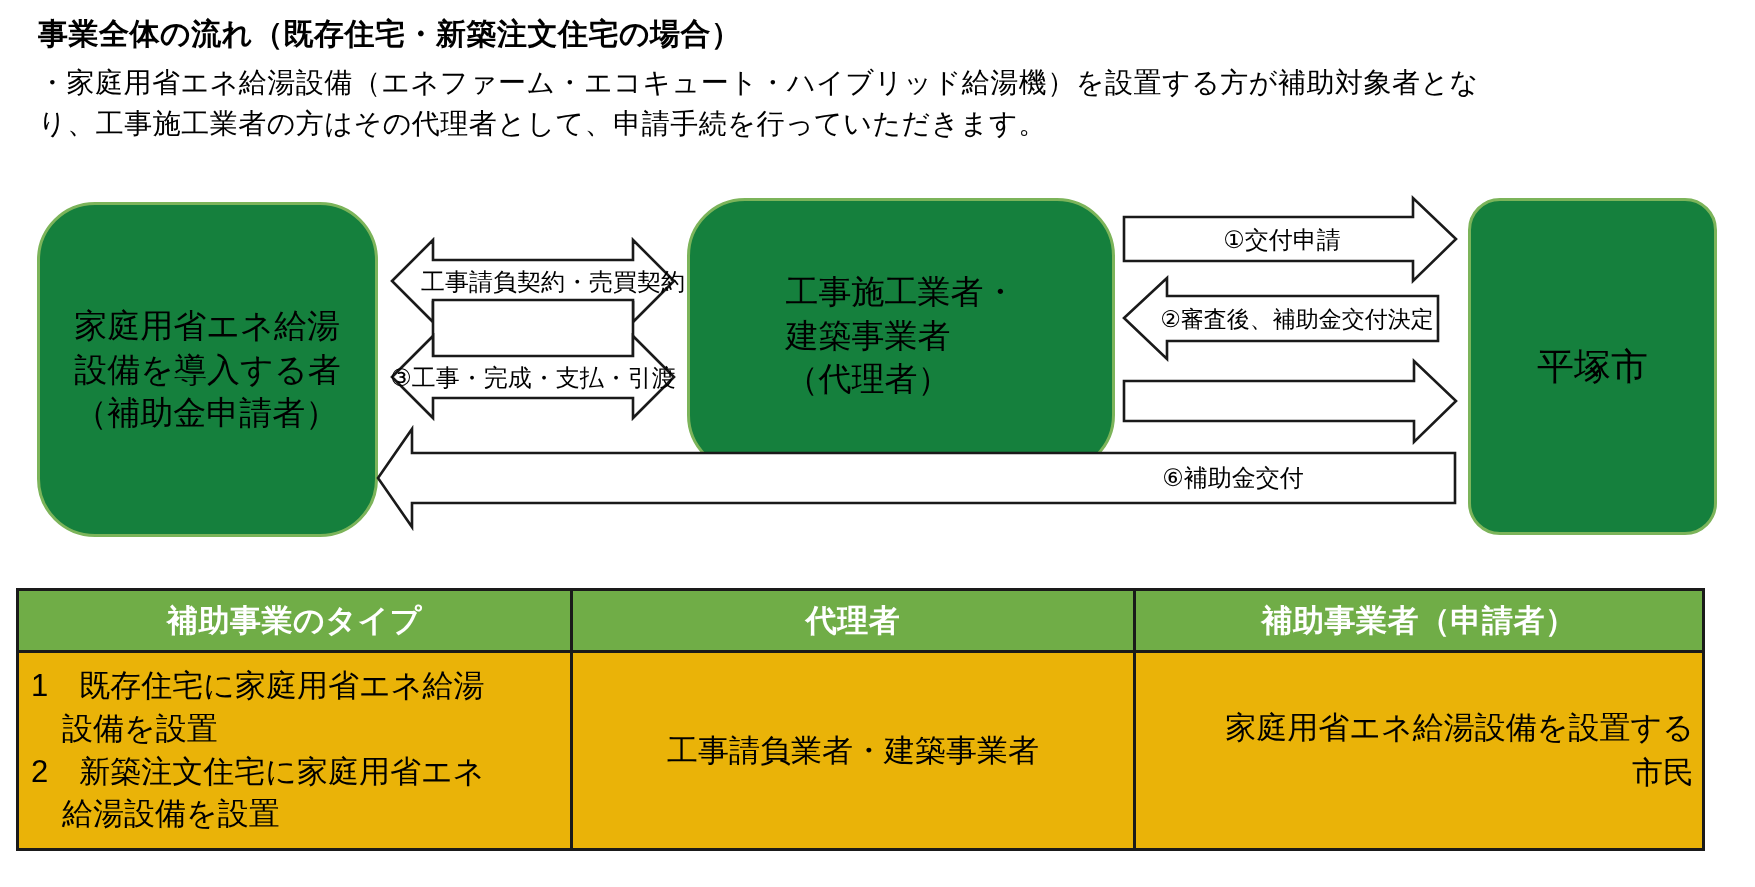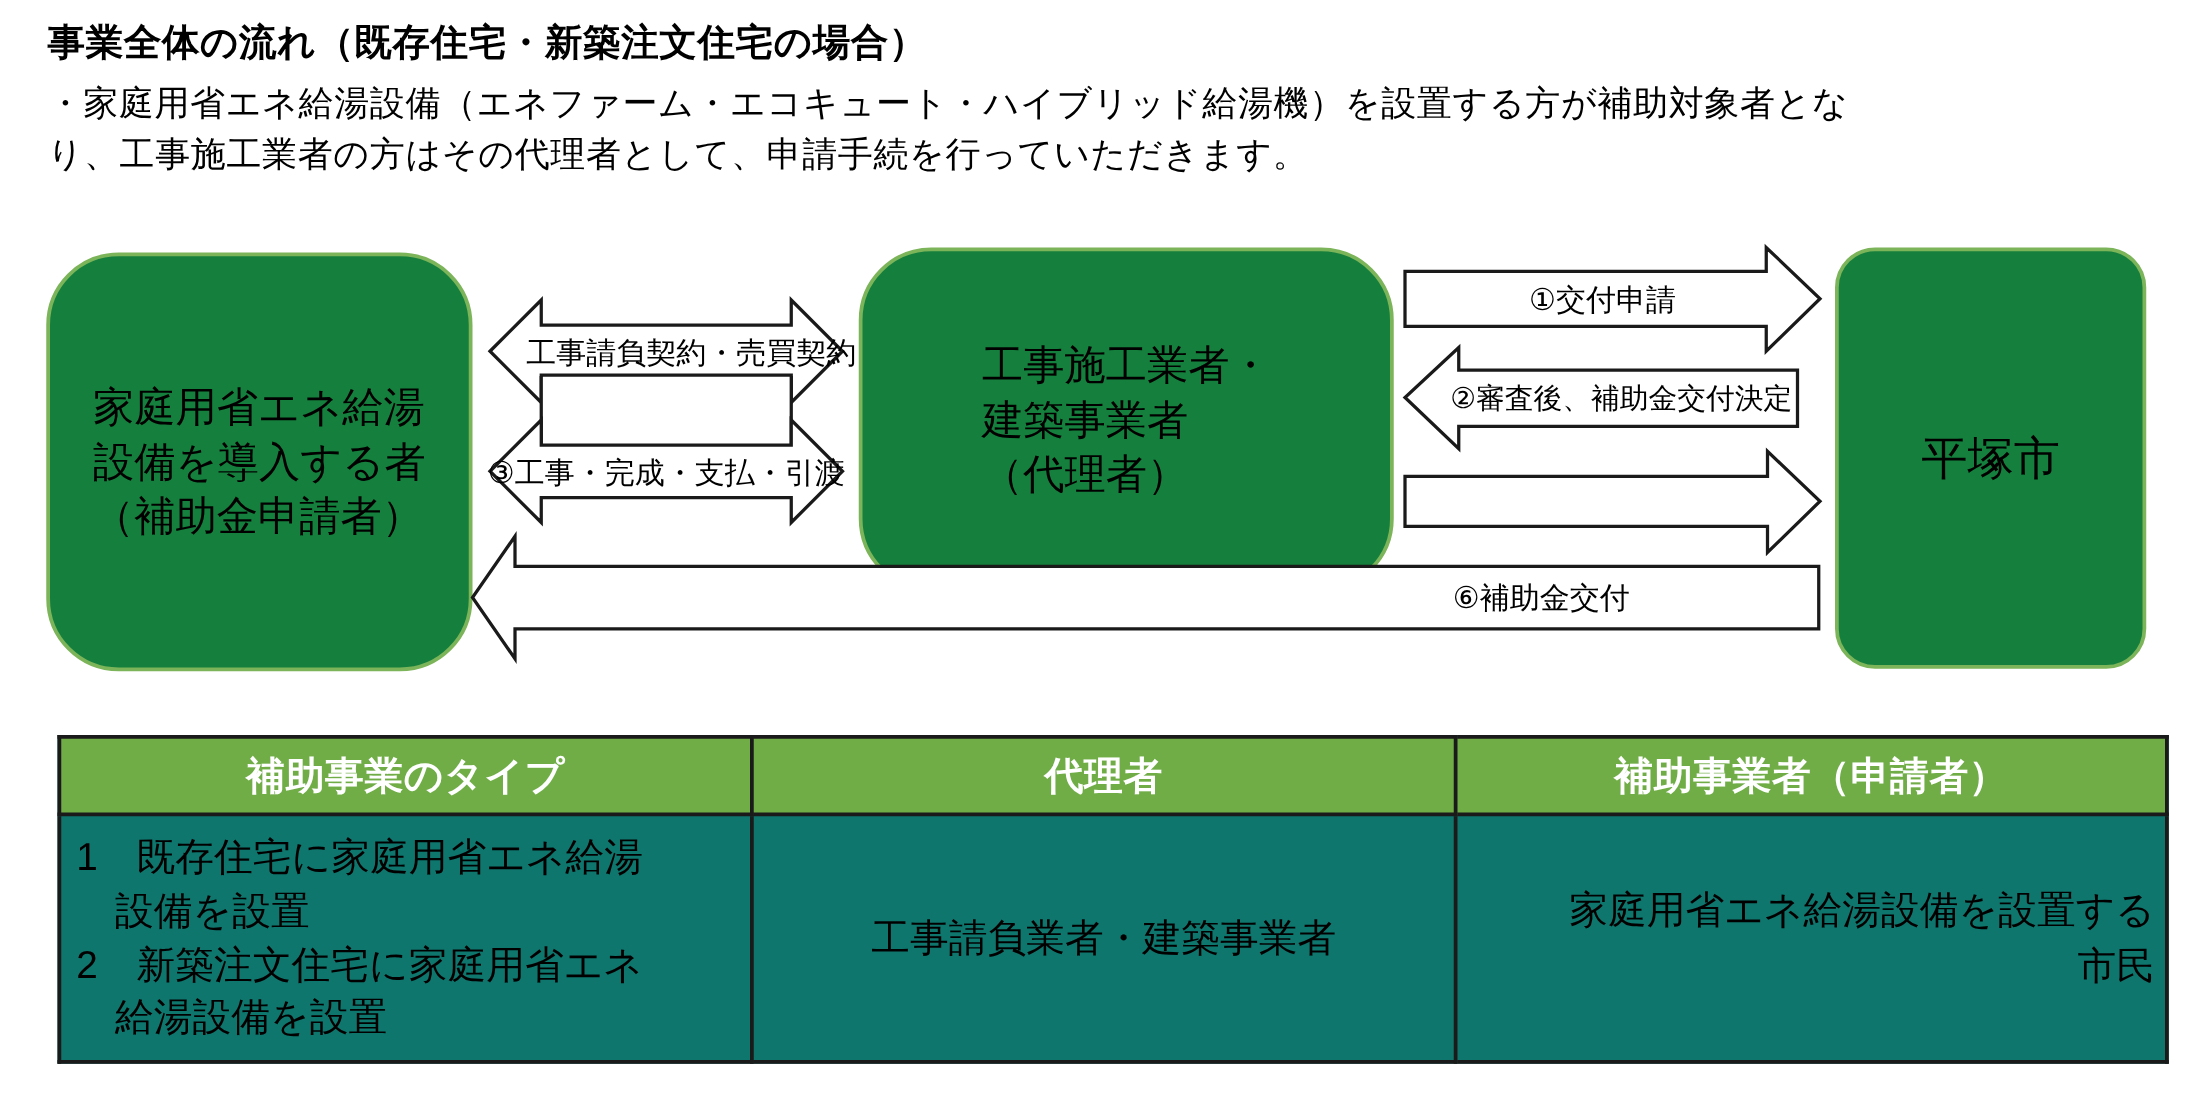--- a/index.html
+++ b/index.html
@@ -65,26 +65,26 @@
   .alabel {
     position: absolute;
     transform: translate(-50%, -50%);
     font-size: 24px;
     white-space: nowrap;
     color: #000;
   }
   .alabel-small { font-size: 23px; }
   table.subsidy {
     position: absolute;
-    left: 46px; top: 588px;
+    left: 16px; top: 588px;
     width: 1686px;
     height: 263px;
     border-collapse: collapse;
     table-layout: fixed;
-    background: #0f766e;
+    background: #eab308;
   }
   table.subsidy th, table.subsidy td {
     border: 3px solid #1a1a1a;
   }
   table.subsidy th {
     background: #70AD47;
     color: #ffffff;
     font-size: 31px;
     font-weight: bold;
     height: 62px;

